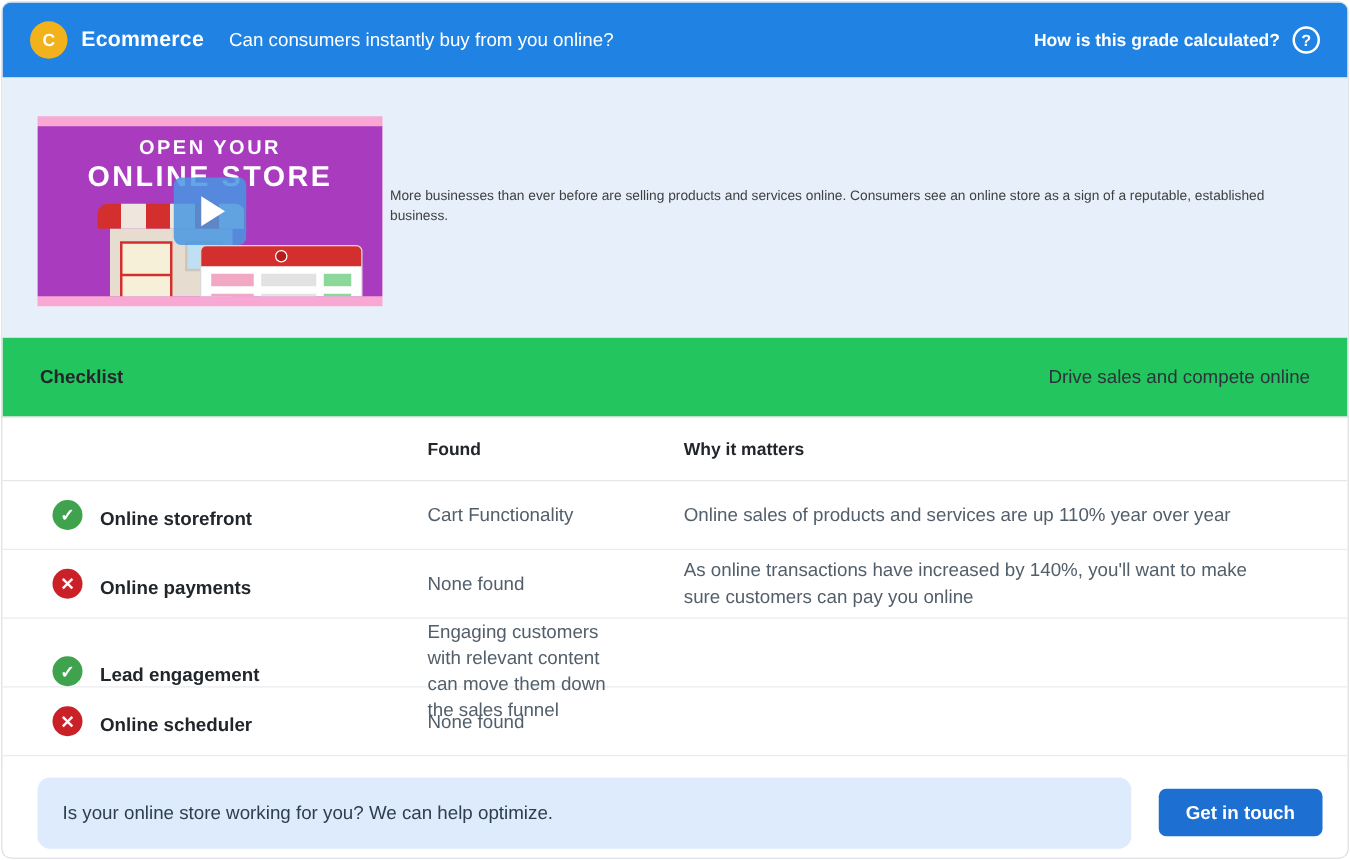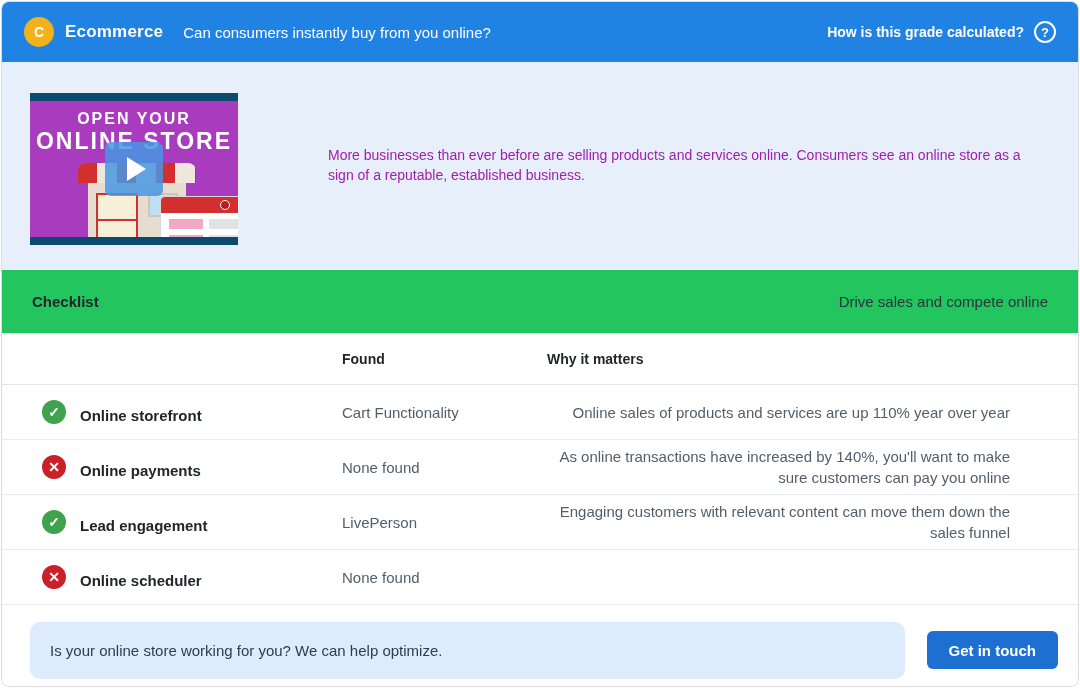--- a/index.html
+++ b/index.html
@@ -25,22 +25,22 @@
   .grade-link { font-size:14px; font-weight:bold; }
   .help-icon {
     width:22px; height:22px; border:2px solid #fff; border-radius:50%;
     display:flex; align-items:center; justify-content:center;
     font-size:13px; font-weight:bold; margin-left:10px; color:#fff;
   }
 
   
   .intro { height:208px; background:#e7f0fa; position:relative; }
   .video {
-    position:absolute; left:28px; top:31px; width:208px; height:152px;
-    background:#0c4a6e; cursor:pointer; overflow:hidden;
+    position:absolute; left:28px; top:31px; width:276px; height:152px;
+    background:#f9a8d4; cursor:pointer; overflow:hidden;
   }
   .video-screen {
     position:absolute; left:0; top:8px; right:0; bottom:8px; background:#a93bbf; overflow:hidden;
   }
   .vid-line1 { position:absolute; top:9px; width:100%; text-align:center; color:#fff;
     font-weight:bold; font-size:16px; letter-spacing:2px; }
   .vid-line2 { position:absolute; top:27px; width:100%; text-align:center; color:#fff;
     font-weight:bold; font-size:23px; letter-spacing:2px; }
   .awning {
     position:absolute; left:48px; top:62px; width:118px; height:20px; border-radius:8px 8px 0 0;
@@ -58,22 +58,22 @@
   .b-green { width:22px; height:10px; background:#8bd89a; margin-left:auto; }
   .b-line { flex:1; height:10px; background:#e2e2e2; }
   .play-btn {
     position:absolute; left:50%; top:50%; transform:translate(-50%,-50%);
     width:58px; height:54px; background:rgba(72,151,226,.85); border-radius:6px;
     display:flex; align-items:center; justify-content:center;
   }
   .play-btn::after { content:""; border-style:solid; border-width:12px 0 12px 19px;
     border-color:transparent transparent transparent #fff; margin-left:4px; }
   .intro-desc {
-    position:absolute; left:326px; top:50%; transform:translateY(-50%);
-    width:712px; font-size:14px; line-height:1.42; color:#a21caf;
+    position:absolute; left:310px; top:50%; transform:translateY(-50%);
+    width:712px; font-size:11px; line-height:1.42; color:#404040;
   }
 
   
   .checklist-bar {
     height:64px; background:#22c55e; border-bottom:1px solid #eceef0;
     display:flex; align-items:center; padding:0 30px;
   }
   .checklist-title { font-size:15px; font-weight:bold; color:#22262b; }
   .checklist-sub { margin-left:auto; font-size:15px; color:#2d333a; }
 
@@ -91,21 +91,21 @@
   .row-icon {
     width:24px; height:24px; border-radius:50%; flex:0 0 auto;
     display:flex; align-items:center; justify-content:center;
     color:#fff; font-size:14px; font-weight:bold;
   }
   .row-icon.pass { background:#3fa24c; }
   .row-icon.fail { background:#ca2027; }
   .row-icon.pass::before { content:"✓"; }
   .row-icon.fail::before { content:"✕"; }
   .row-label { font-size:15px; font-weight:bold; color:#21262b; margin-left:14px; }
-  .c-why { line-height:1.4; padding-right:40px;text-align:right; }
+  .c-why { line-height:1.4; padding-right:40px; }
 
   
   .footer { position:absolute; left:0; right:0; bottom:0; height:72px; background:#fff;
     display:flex; align-items:center; padding:0 20px 0 28px; }
   .callout {
     flex:1; height:57px; background:#ddebfc; border-radius:10px;
     display:flex; align-items:center; padding:0 20px;
     font-size:15px; color:#2d3e50; margin-right:22px;
   }
   .cta-btn {
@@ -184,21 +184,20 @@
       </div>
       <div class="cell c-found">None found</div>
       <div class="cell c-why">As online transactions have increased by 140%, you'll want to make sure customers can pay you online</div>
     </div>
 
     <div class="trow">
       <div class="cell c-label">
         <span class="row-icon pass"></span>
         <span class="row-label">Lead engagement</span>
       </div>
-      <div class="cell c-found">LivePerson</div>
       <div class="cell c-why">Engaging customers with relevant content can move them down the sales funnel</div>
     </div>
 
     <div class="trow">
       <div class="cell c-label">
         <span class="row-icon fail"></span>
         <span class="row-label">Online scheduler</span>
       </div>
       <div class="cell c-found">None found</div>
     </div>

